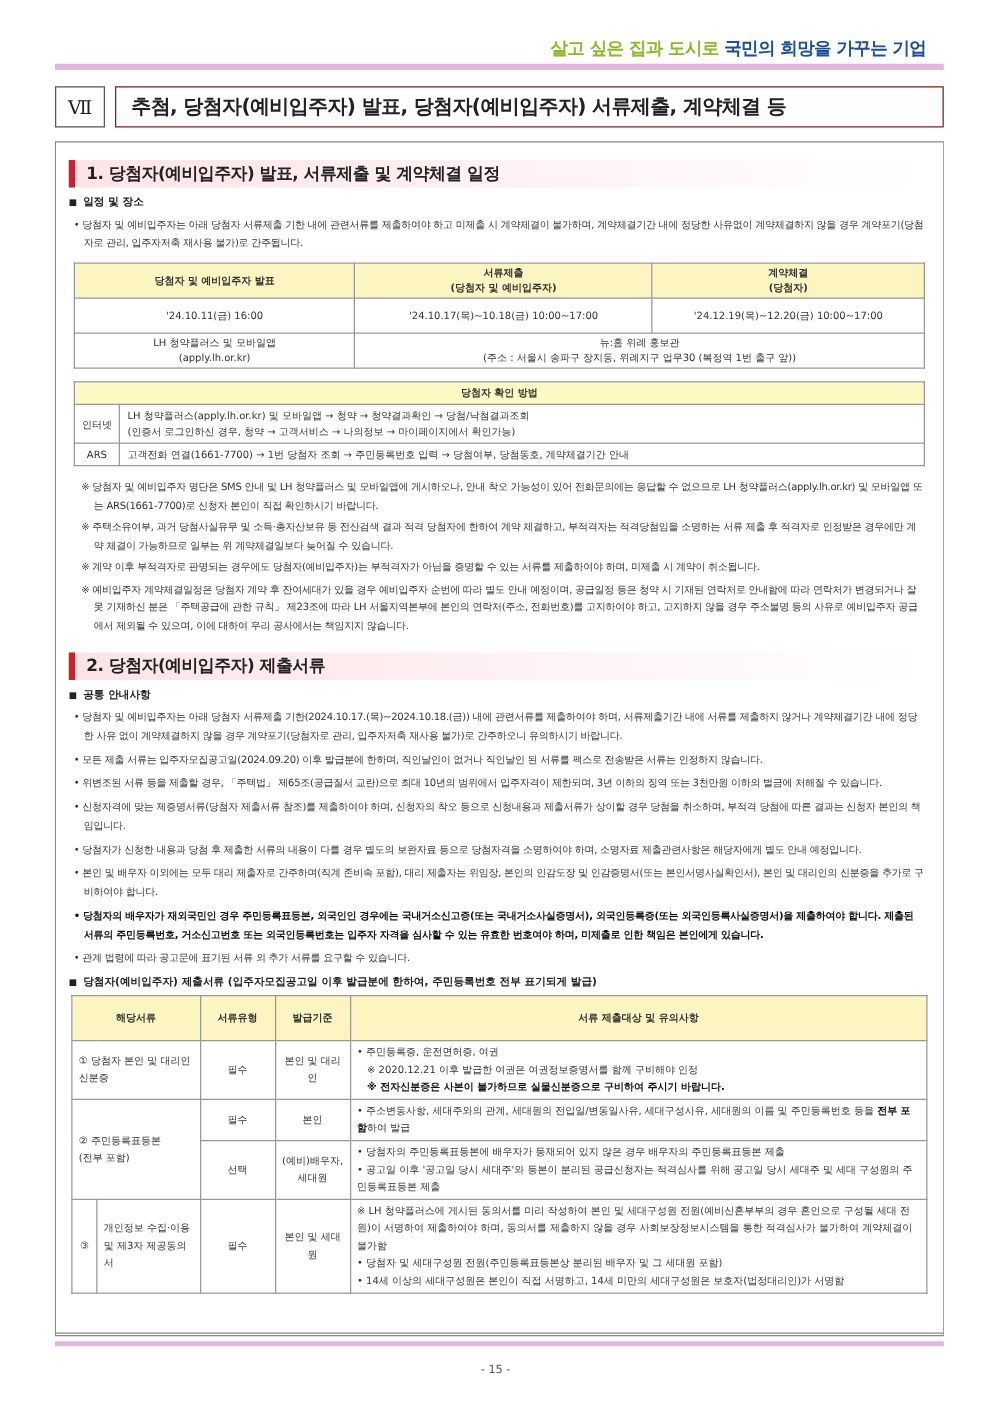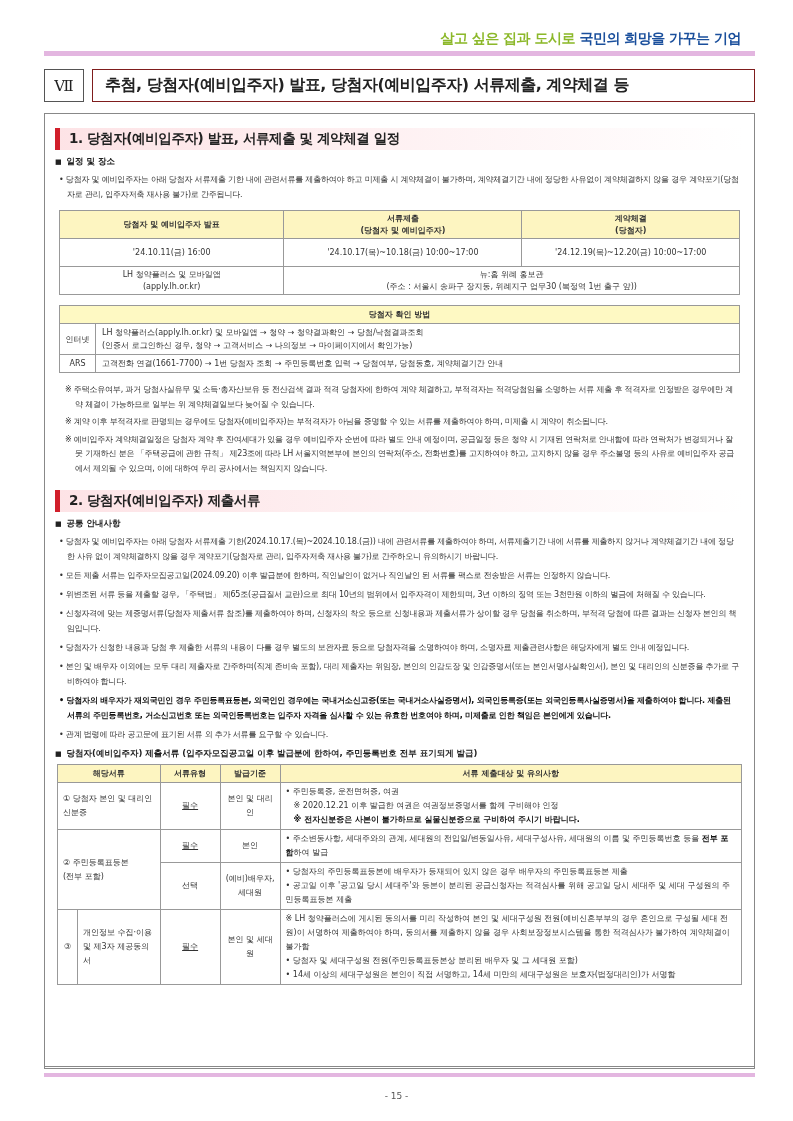--- a/index.html
+++ b/index.html
@@ -21,24 +21,24 @@
   .note { font-size: 8px; line-height: 14.5px; margin: 0 14px 3px 30px; text-indent: -10px; color: #333; letter-spacing: -0.2px; }
   table { border-collapse: collapse; font-size: 8px; color: #333; }
   .tbl1 { margin: 8px 14px 0 14px; width: calc(100% - 28px); }
   .tbl1 th { background: #fdf5c1; font-weight: bold; border: 1px solid #999; height: 28px; line-height: 12px; }
   .tbl1 td { border: 1px solid #999; text-align: center; height: 28px; line-height: 12px; }
   .tbl2 { margin: 10px 14px 10px 14px; width: calc(100% - 28px); }
   .tbl2 th { background: #fef9c3; border: 1px solid #999; height: 18px; font-weight: bold; }
   .tbl2 td { border: 1px solid #999; padding: 2px 6px; line-height: 13px; }
   .tbl2 td.lab { text-align: center; width: 36px; padding: 0; }
   .tbl3 { margin: 4px 12px 0 12px; width: calc(100% - 24px); }
-  .tbl3 th { background: #fdf5c1; border: 1px solid #999; height: 18px; font-weight: bold; }
+  .tbl3 th { background: #fdf5c1; border: 1px solid #999; height: 36px; font-weight: bold; }
   .tbl3 td { border: 1px solid #999; border-top: 1px dotted #999; padding: 2px 5px; line-height: 14px; vertical-align: middle; }
   .tbl3 td.c { text-align: center; }
-  .tbl3 .u { text-decoration: underline; }
+  .tbl3 .u { }
   .tbl3 .nb { font-weight: bold; color: #111; }
   .pageno { position: absolute; bottom: 20px; left: 0; right: 0; text-align: center; font-size: 9px; color: #555; }
   .botbar { position: absolute; left: 44px; right: 38px; bottom: 44px; height: 4px; background: #e3b6e0; }
 </style>
 </head>
 <body>
 
 <div class="slogan">
   <span class="g">살고 싶은 집과 도시로</span>
   <span class="b">국민의 희망을 가꾸는 기업</span>
@@ -84,20 +84,21 @@
       <td class="lab">인터넷</td>
       <td><span>LH 청약플러스(apply.lh.or.kr) 및 모바일앱 → 청약 → 청약결과확인 → 당첨/낙첨결과조회</span><br><span>(인증서 로그인하신 경우, 청약 → 고객서비스 → 나의정보 → 마이페이지에서 확인가능)</span></td>
     </tr>
     <tr>
       <td class="lab">ARS</td>
       <td>고객전화 연결(1661-7700) → 1번 당첨자 조회 → 주민등록번호 입력 → 당첨여부, 당첨동호, 계약체결기간 안내</td>
     </tr>
   </tbody>
     </table>
 
+  <div class="note">※ 당첨자 및 예비입주자 명단은 SMS 안내 및 LH 청약플러스 및 모바일앱에 게시하오나, 안내 착오 가능성이 있어 전화문의에는 응답할 수 없으므로 LH 청약플러스(apply.lh.or.kr) 및 모바일앱 또는 ARS(1661-7700)로 신청자 본인이 직접 확인하시기 바랍니다.</div>
   <div class="note">※ 주택소유여부, 과거 당첨사실유무 및 소득·총자산보유 등 전산검색 결과 적격 당첨자에 한하여 계약 체결하고, 부적격자는 적격당첨임을 소명하는 서류 제출 후 적격자로 인정받은 경우에만 계약 체결이 가능하므로 일부는 위 계약체결일보다 늦어질 수 있습니다.</div>
   <div class="note">※ 계약 이후 부적격자로 판명되는 경우에도 당첨자(예비입주자)는 부적격자가 아님을 증명할 수 있는 서류를 제출하여야 하며, 미제출 시 계약이 취소됩니다.</div>
   <div class="note">※ 예비입주자 계약체결일정은 당첨자 계약 후 잔여세대가 있을 경우 예비입주자 순번에 따라 별도 안내 예정이며, 공급일정 등은 청약 시 기재된 연락처로 안내함에 따라 연락처가 변경되거나 잘못 기재하신 분은 「주택공급에 관한 규칙」 제23조에 따라 LH 서울지역본부에 본인의 연락처(주소, 전화번호)를 고지하여야 하고, 고지하지 않을 경우 주소불명 등의 사유로 예비입주자 공급에서 제외될 수 있으며, 이에 대하여 우리 공사에서는 책임지지 않습니다.</div>
 
   <div class="sec-h">2. 당첨자(예비입주자) 제출서류</div>
   <div class="sub-h"><span class="sq">■</span> <span>공통 안내사항</span></div>
   <div class="para">• 당첨자 및 예비입주자는 아래 당첨자 서류제출 기한(2024.10.17.(목)~2024.10.18.(금)) 내에 관련서류를 제출하여야 하며, 서류제출기간 내에 서류를 제출하지 않거나 계약체결기간 내에 정당한 사유 없이 계약체결하지 않을 경우 계약포기(당첨자로 관리, 입주자저축 재사용 불가)로 간주하오니 유의하시기 바랍니다.</div>
   <div class="para">• 모든 제출 서류는 입주자모집공고일(2024.09.20) 이후 발급분에 한하며, 직인날인이 없거나 직인날인 된 서류를 팩스로 전송받은 서류는 인정하지 않습니다.</div>
   <div class="para">• 위변조된 서류 등을 제출할 경우, 「주택법」 제65조(공급질서 교란)으로 최대 10년의 범위에서 입주자격이 제한되며, 3년 이하의 징역 또는 3천만원 이하의 벌금에 처해질 수 있습니다.</div>
   <div class="para">• 신청자격에 맞는 제증명서류(당첨자 제출서류 참조)를 제출하여야 하며, 신청자의 착오 등으로 신청내용과 제출서류가 상이할 경우 당첨을 취소하며, 부적격 당첨에 따른 결과는 신청자 본인의 책임입니다.</div>

